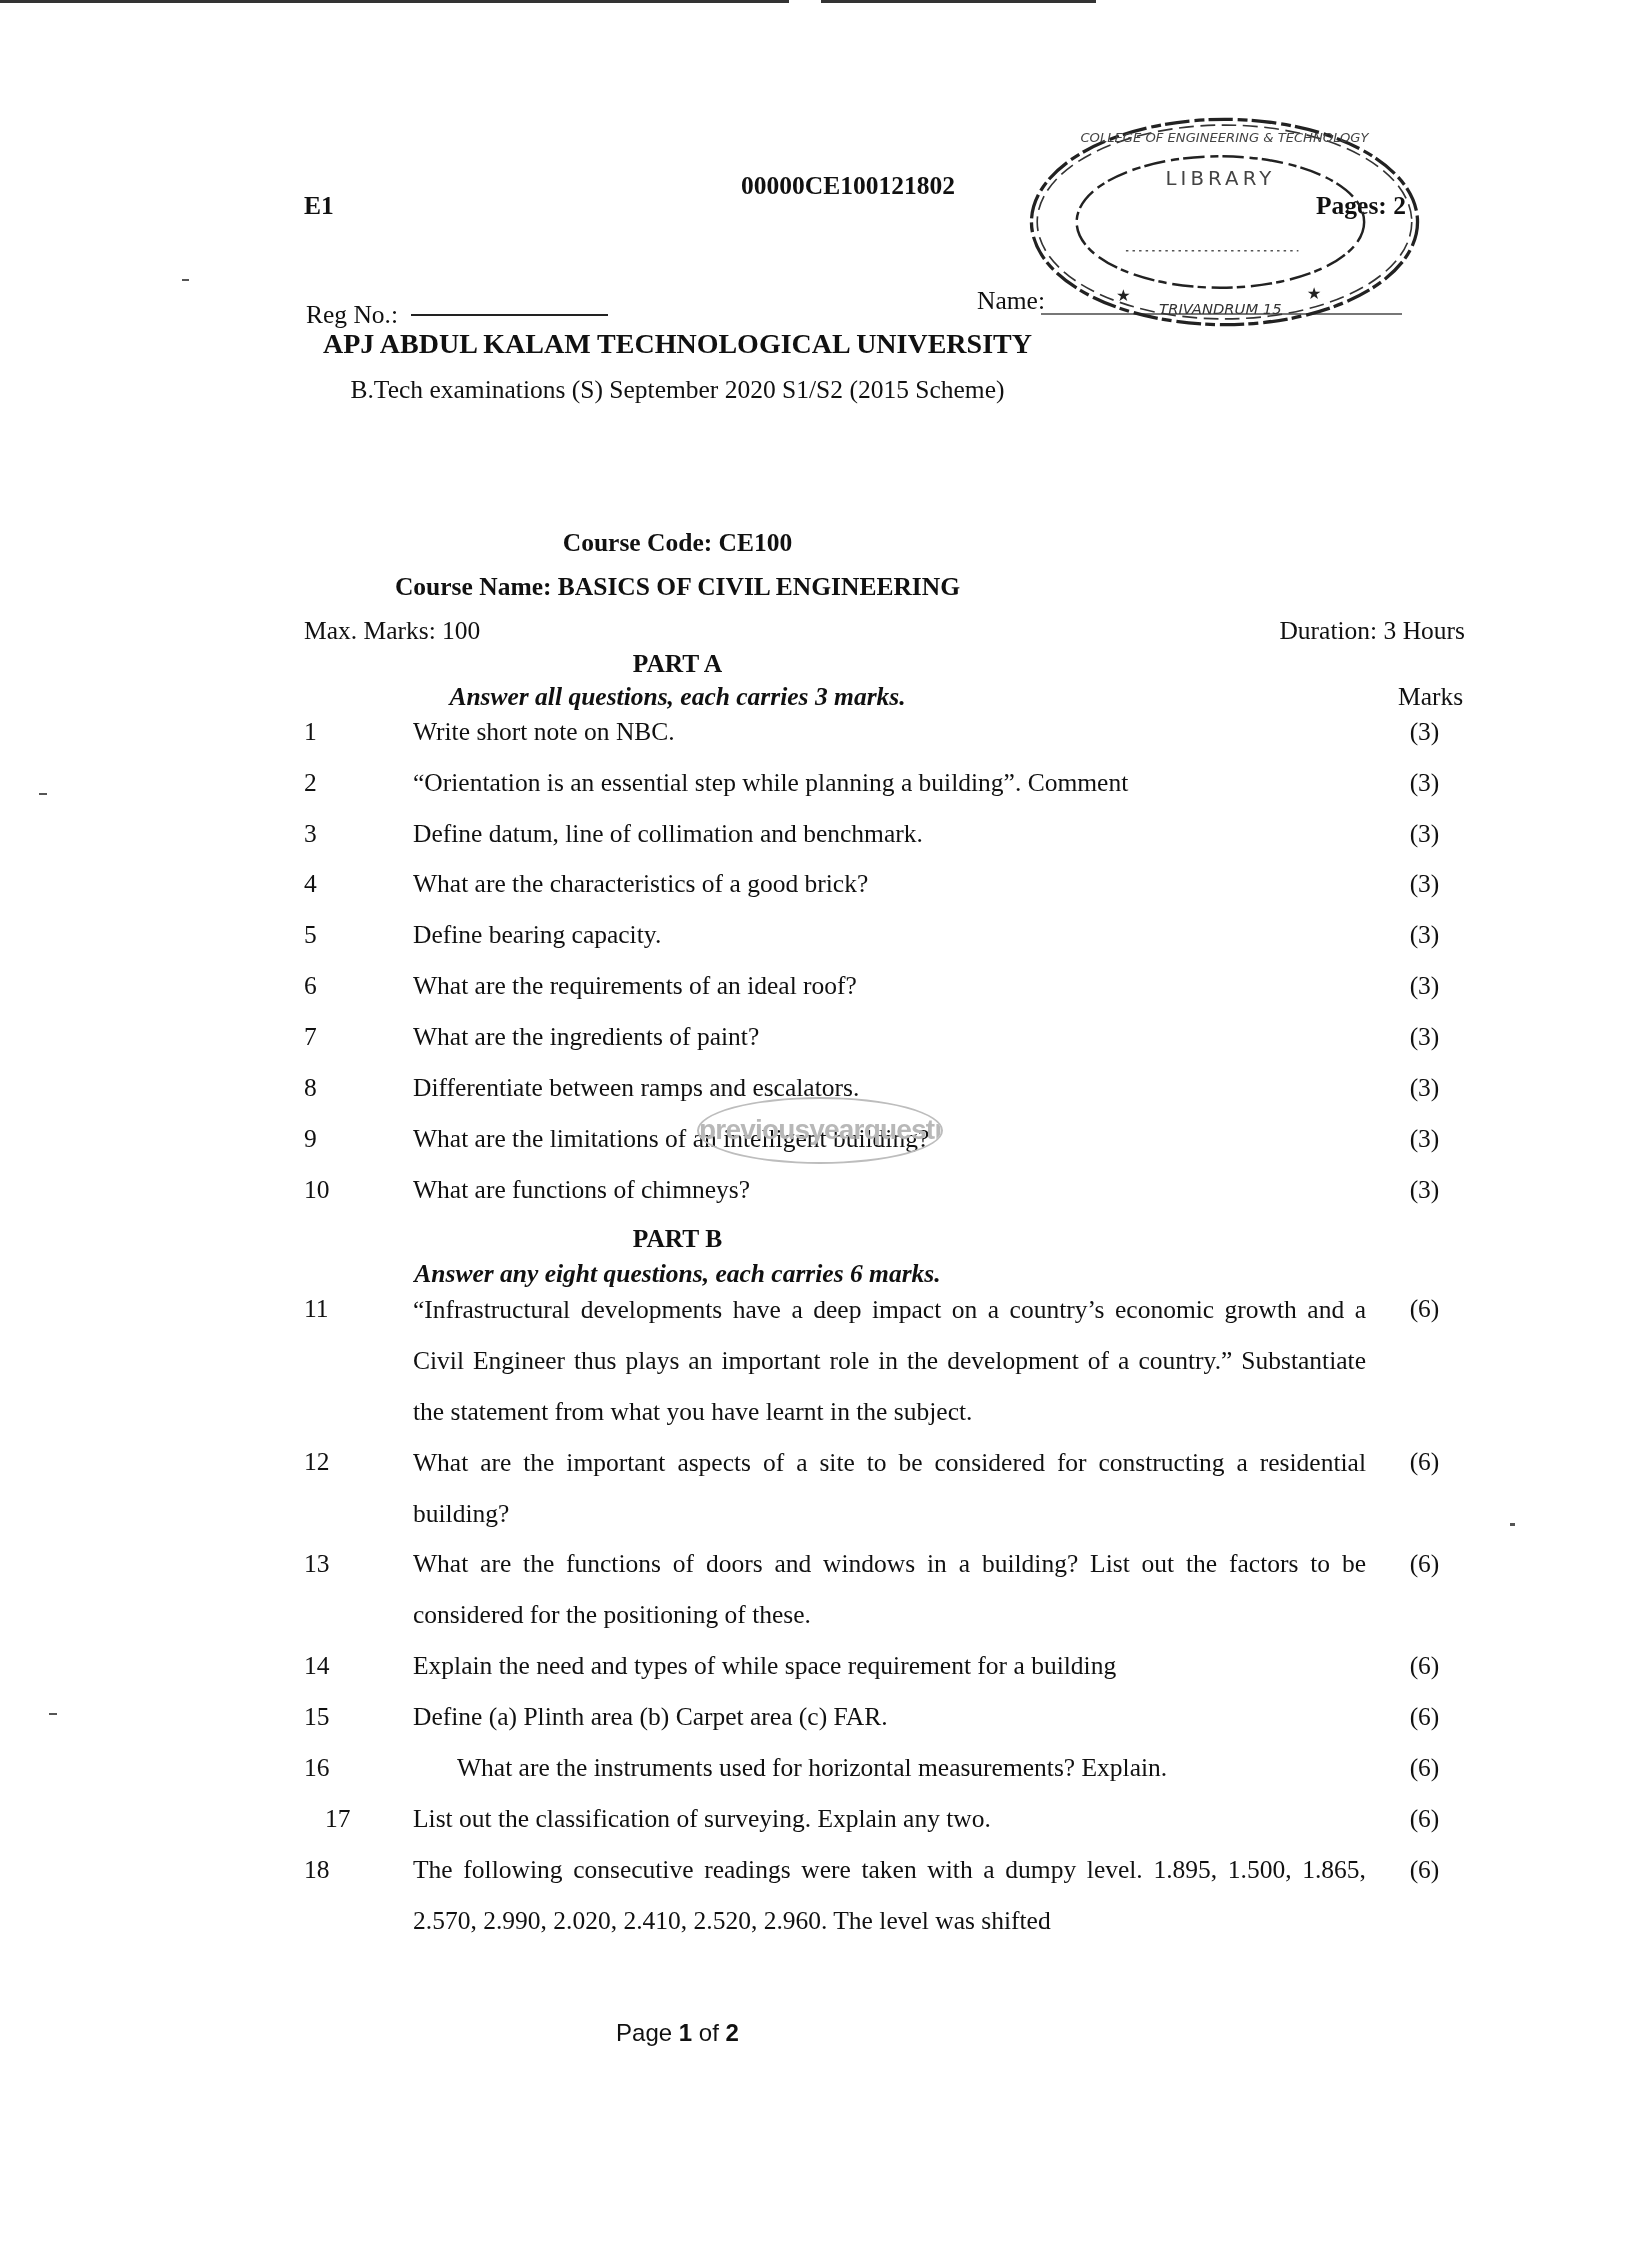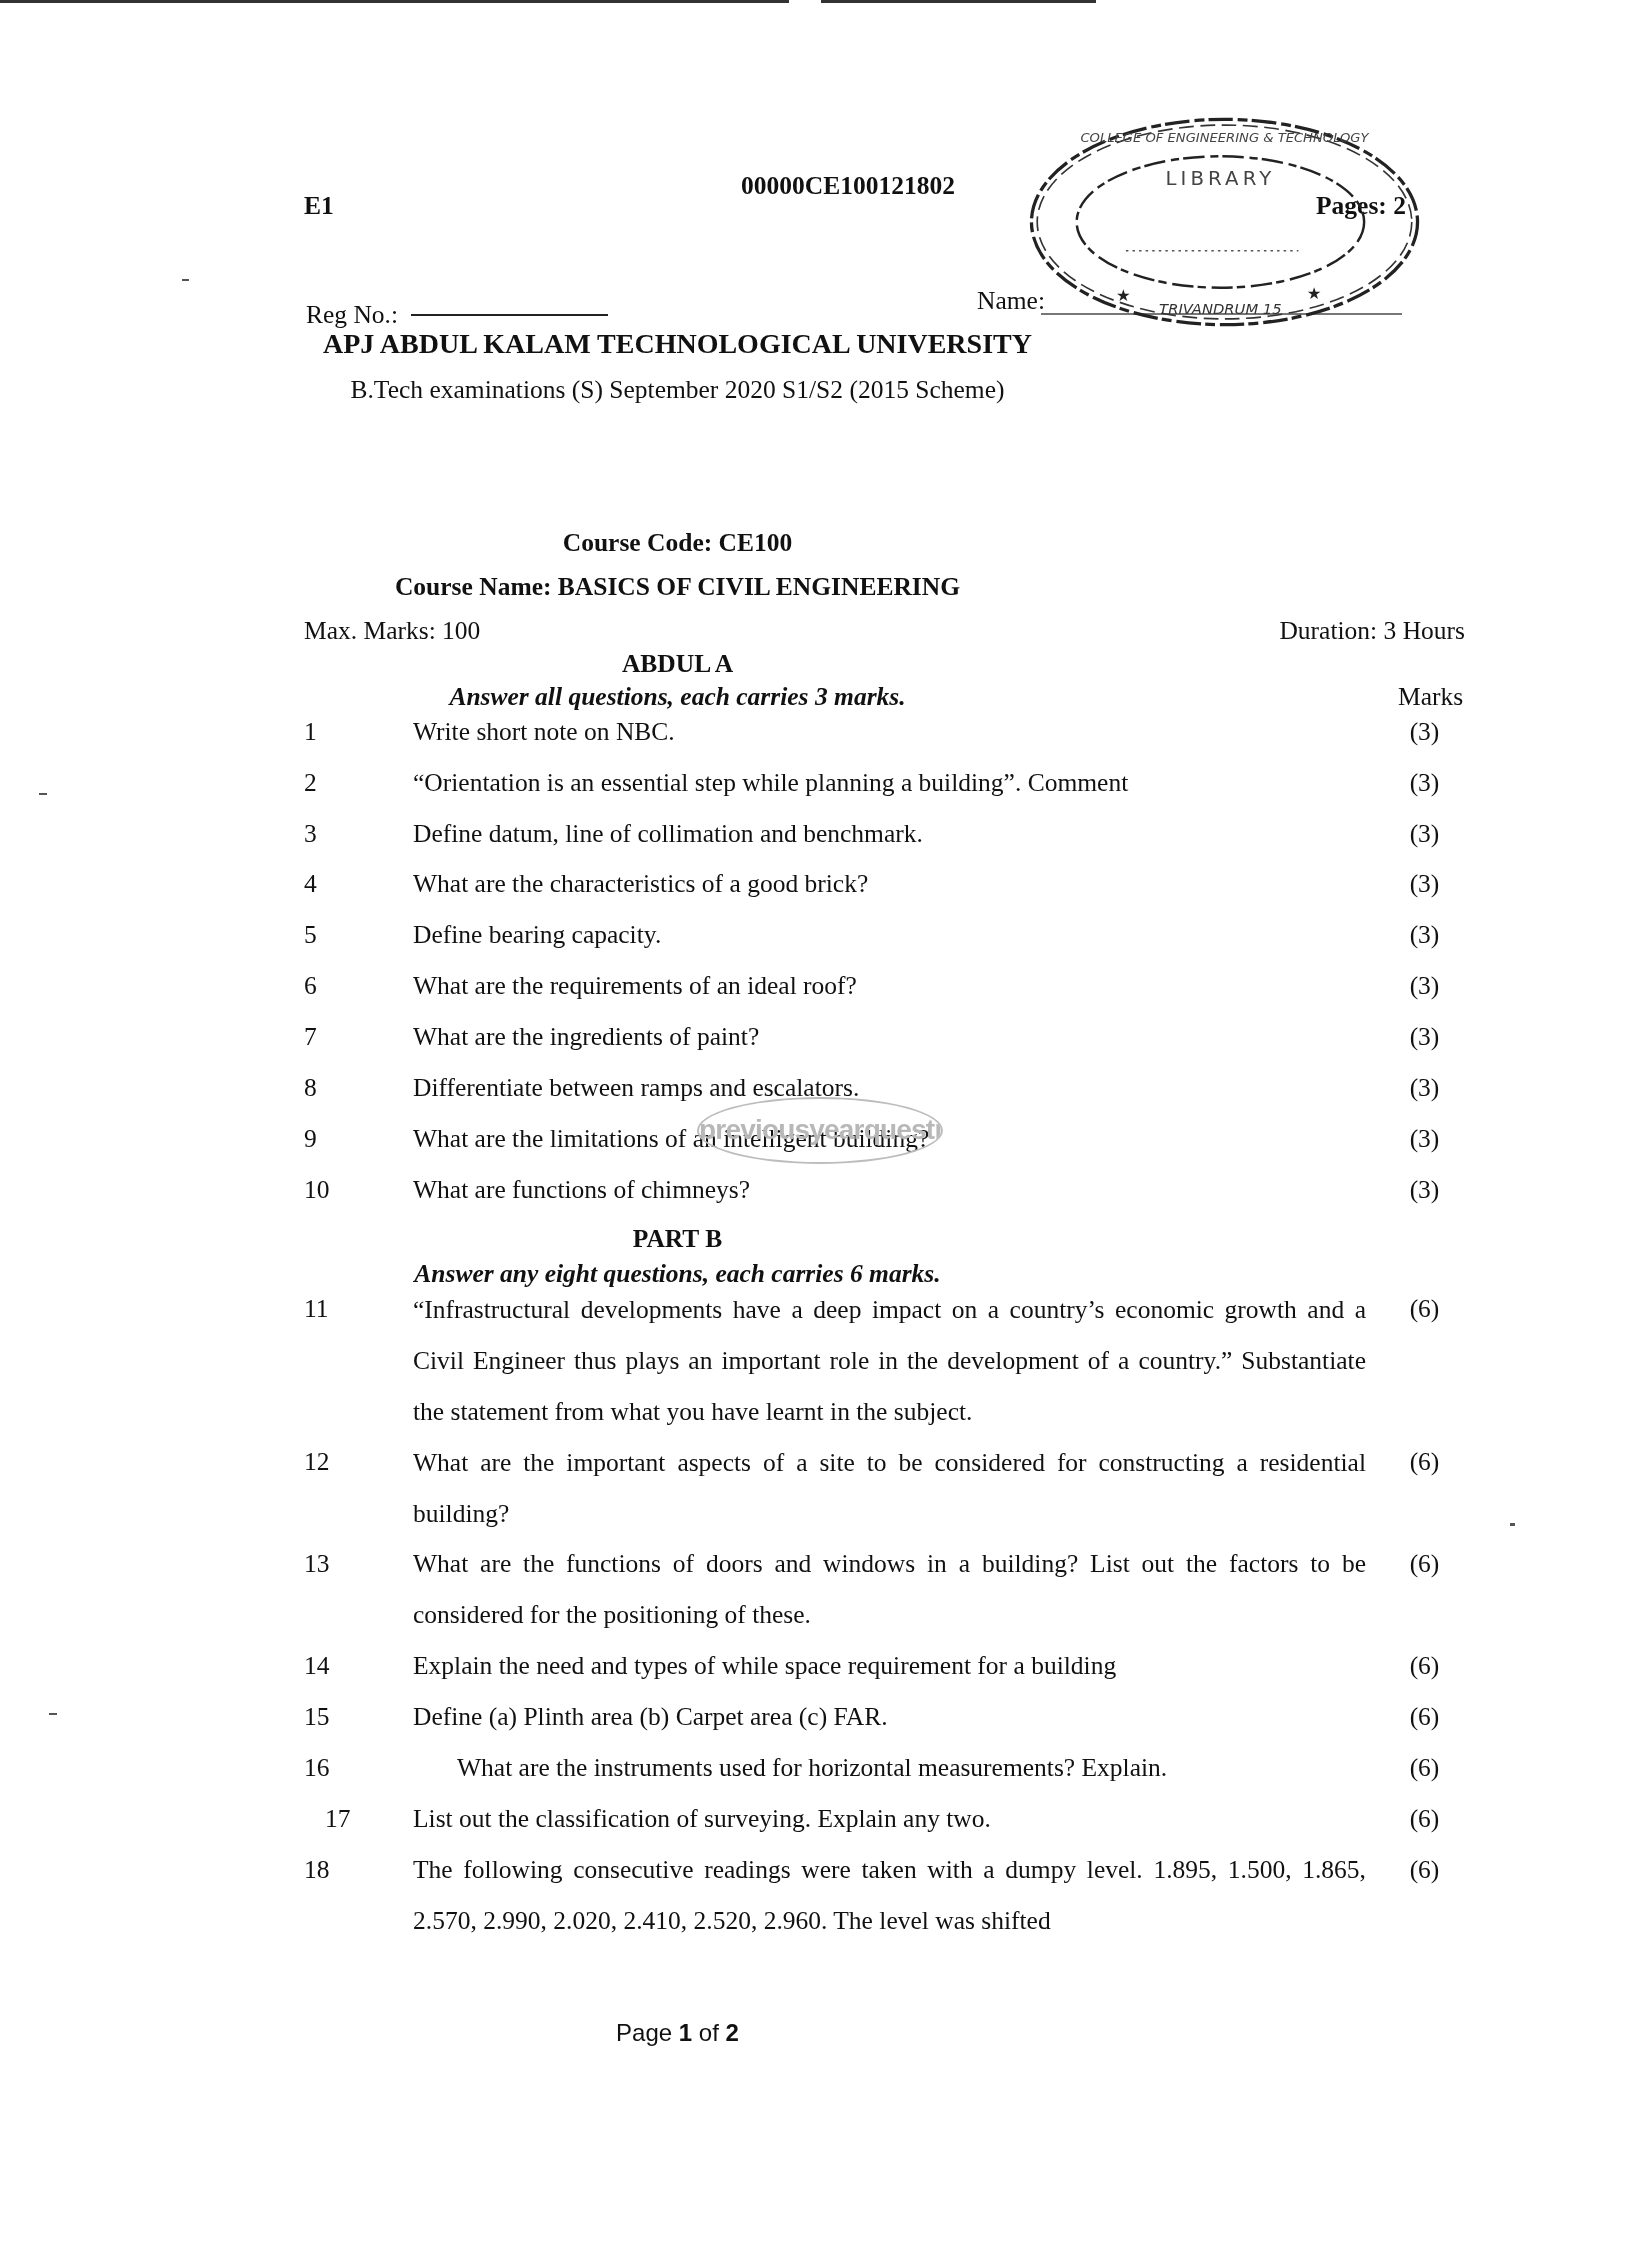--- a/index.html
+++ b/index.html
@@ -57,21 +57,21 @@
 </svg>
 
 <div class="abs b t34 center" style="top:327px;">APJ ABDUL KALAM TECHNOLOGICAL UNIVERSITY</div>
 <div class="abs t30 center" style="top:375px;">B.Tech examinations (S) September 2020  S1/S2 (2015 Scheme)</div>
 
 <div class="abs b t30 center" style="top:528px;">Course Code: CE100</div>
 <div class="abs b t30 center" style="top:572px;">Course Name: BASICS OF CIVIL ENGINEERING</div>
 <div class="abs t30" style="left:304px;top:616px;">Max. Marks: 100</div>
 <div class="abs t30" style="right:178px;top:616px;">Duration: 3 Hours</div>
 
-<div class="abs b t30 center" style="top:649px;">ABDUL A</div>
+<div class="abs b t30 center" style="top:649px;">PART A</div>
 <div class="abs bi t30 center" style="top:682px;">Answer all questions, each carries 3 marks.</div>
 <div class="abs t30" style="left:1398px;top:682px;">Marks</div>
 
 <div id="part-a-list">
     <div>
       <div class="q-num" style="top: 717px;">1</div>
       <div class="q-text single" style="top: 706px;">Write short note on NBC.</div>
       <div class="q-marks" style="top: 717px;">(3)</div>
     </div>
     <div>

